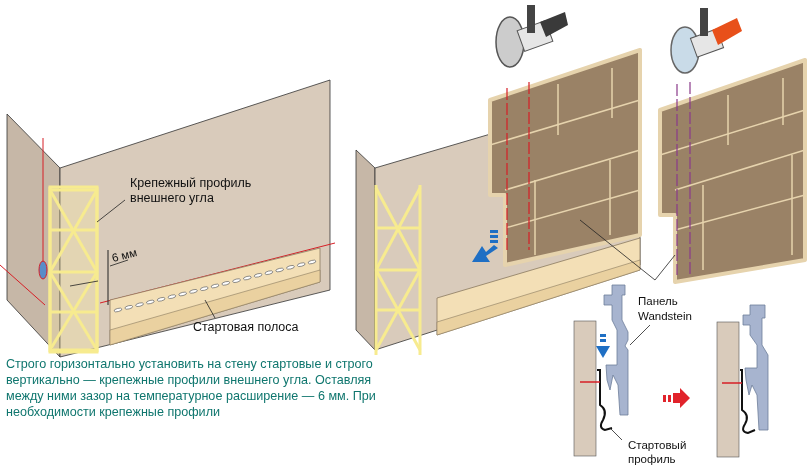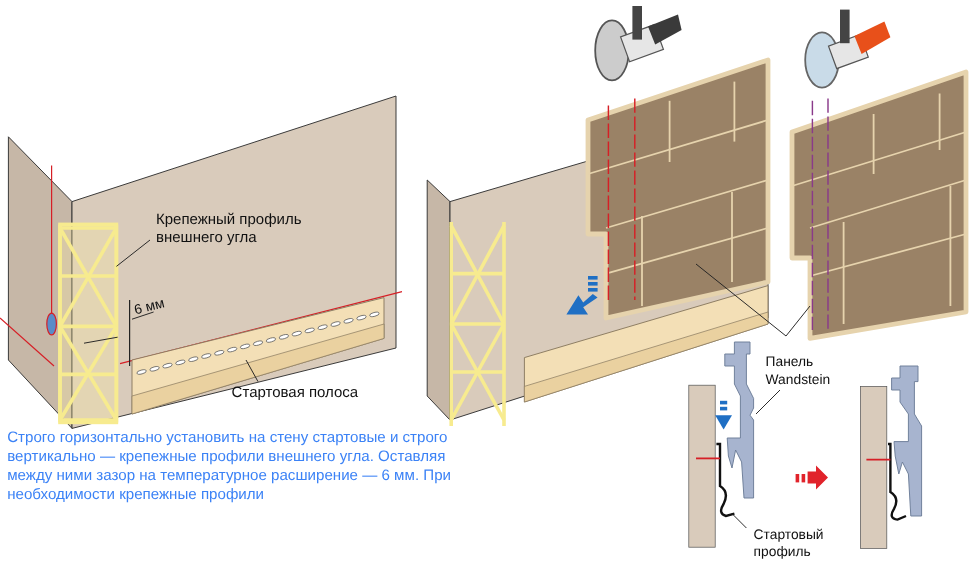--- a/index.html
+++ b/index.html
@@ -1,20 +1,20 @@
 <!DOCTYPE html>
 <html><head>
 <meta charset="utf-8">
 <style>
   html,body{margin:0;padding:0;background:#fff;}
   body{width:811px;height:469px;position:relative;overflow:hidden;font-family:"Liberation Sans",sans-serif;}
   svg{position:absolute;left:0;top:0;}
   .lbl{font-family:"Liberation Sans",sans-serif;font-size:12.5px;fill:#111;}
   .lbl-sm{font-family:"Liberation Sans",sans-serif;font-size:11.5px;fill:#111;}
-  .desc{position:absolute;left:6px;top:356px;width:390px;font-size:12.6px;line-height:16px;color:#3b82f6;}
+  .desc{position:absolute;left:6px;top:356px;width:390px;font-size:12.6px;line-height:16px;color:#0f766e;}
 </style>
 </head>
 <body>
 
 <svg width="811" height="469" viewBox="0 0 811 469">
 
   <g>
 
     <polygon points="7,114 60,168 60,357 7,300" fill="#c6b7a7" stroke="#333" stroke-width="0.8"></polygon>
 

